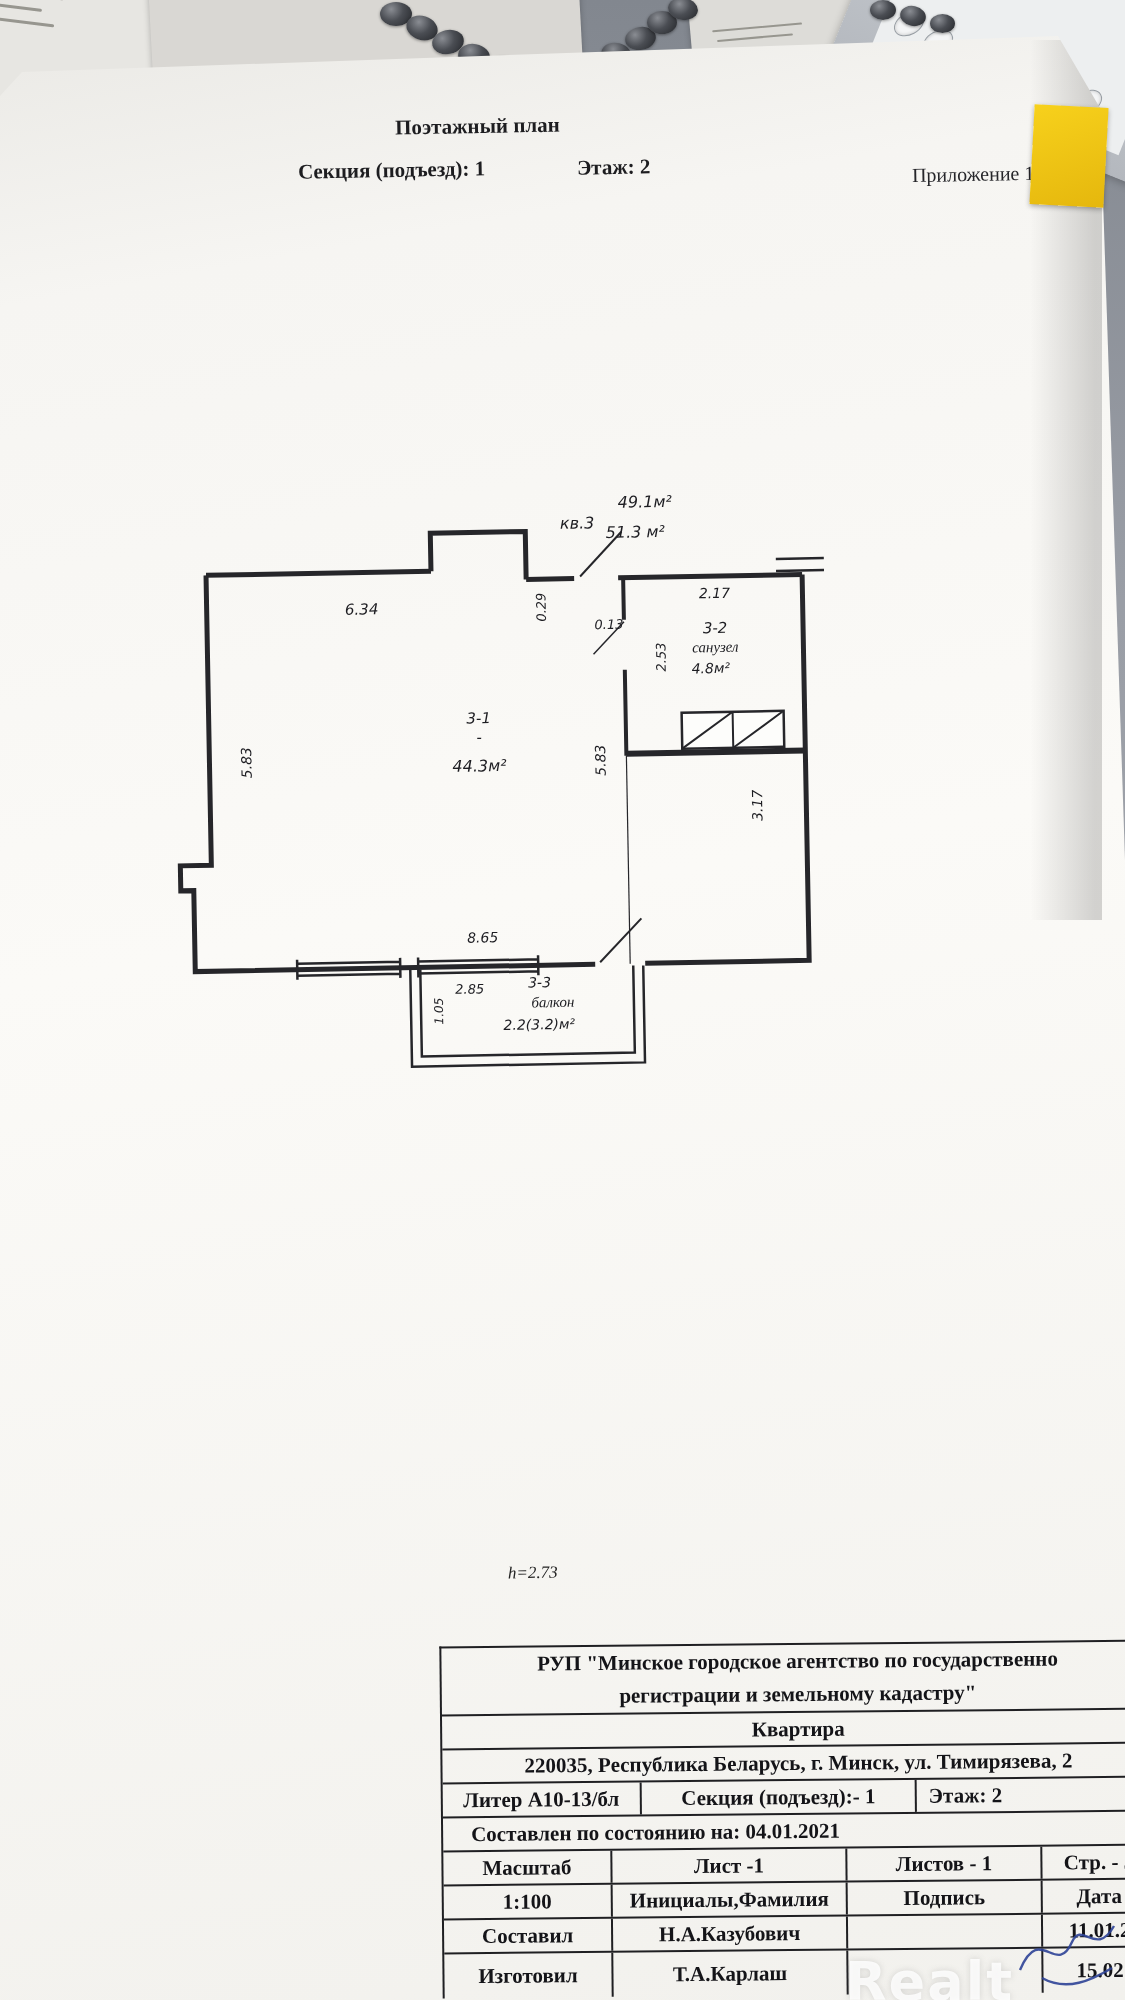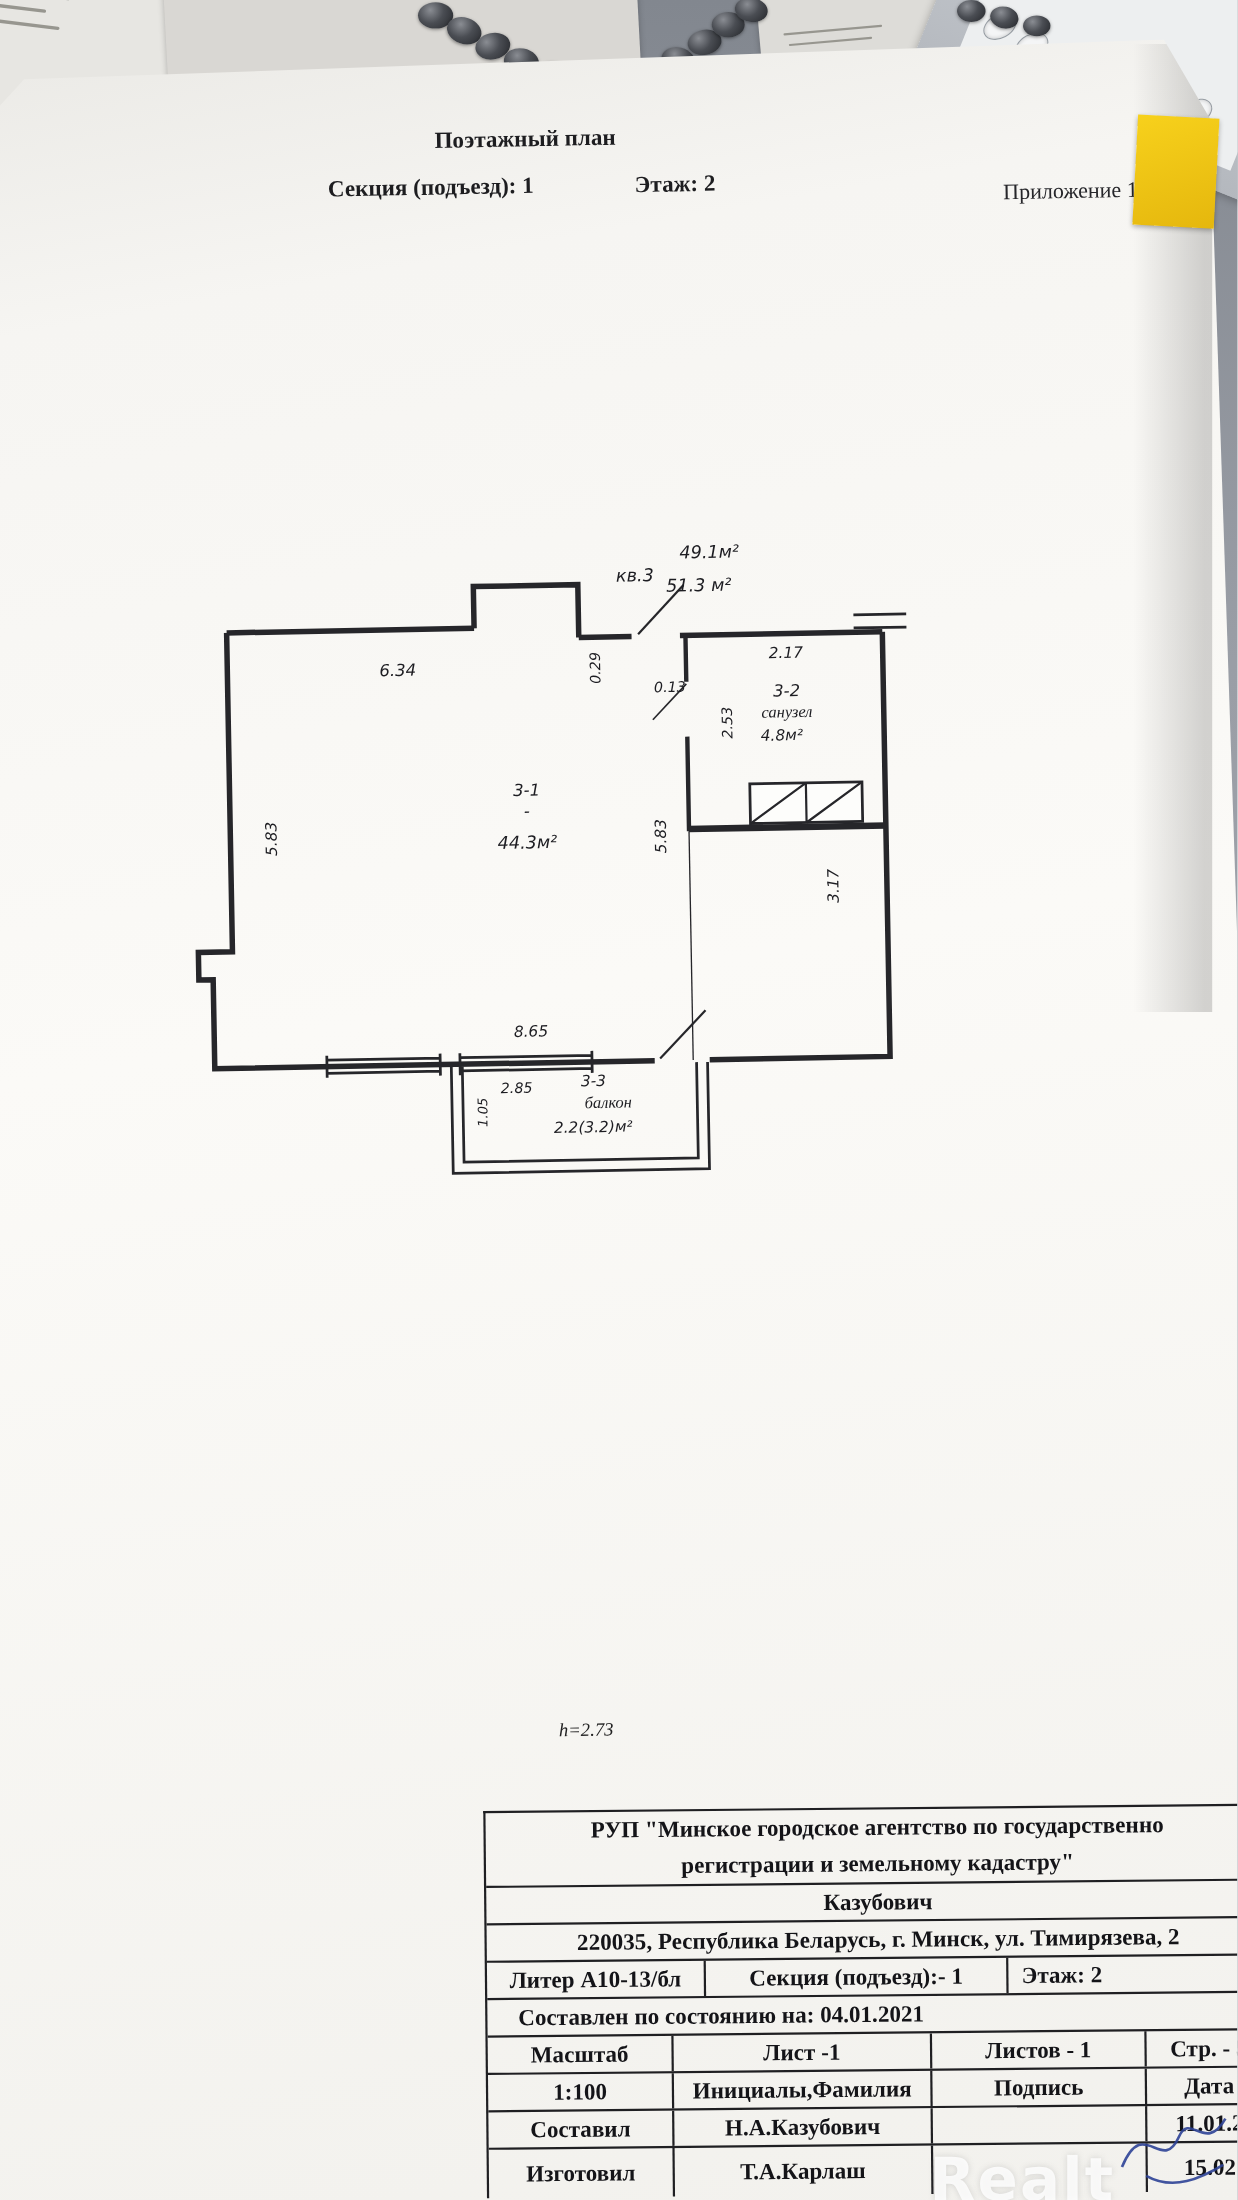--- a/index.html
+++ b/index.html
@@ -163,21 +163,21 @@
   </svg>
 
   <div class="abs hnote tilt" style="left:508px;top:1563px">h=2.73</div>
 
   <div class="ptable tilt2" style="left:441px;top:1643px">
     <div class="trow agency">
       <span>РУП "Минское городское агентство по государственно</span>
       <span>регистрации и земельному кадастру"</span>
     </div>
     <div class="trow">
-      <span>Казубович</span>
+      <span>Квартира</span>
     </div>
     <div class="trow">
       <span>220035, Республика Беларусь, г. Минск, ул. Тимирязева, 2</span>
     </div>
     <div class="trow cols">
       <div class="cell" style="width:199px">Литер А10-13/бл</div>
       <div class="cell" style="width:275px">Секция (подъезд):- 1</div>
       <div class="cell grow la">Этаж: 2</div>
     </div>
     <div class="trow leftal">

